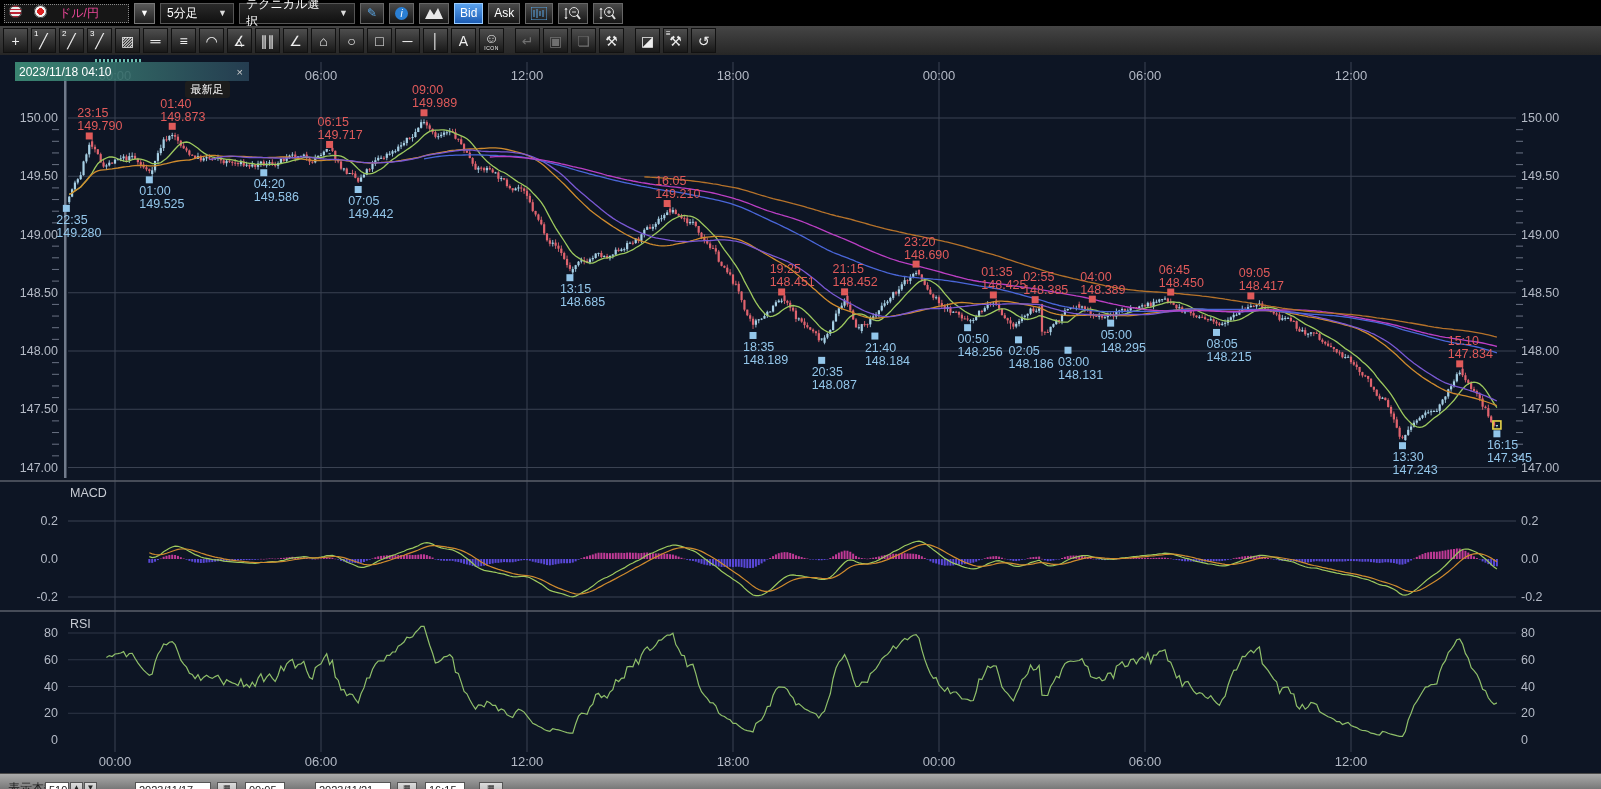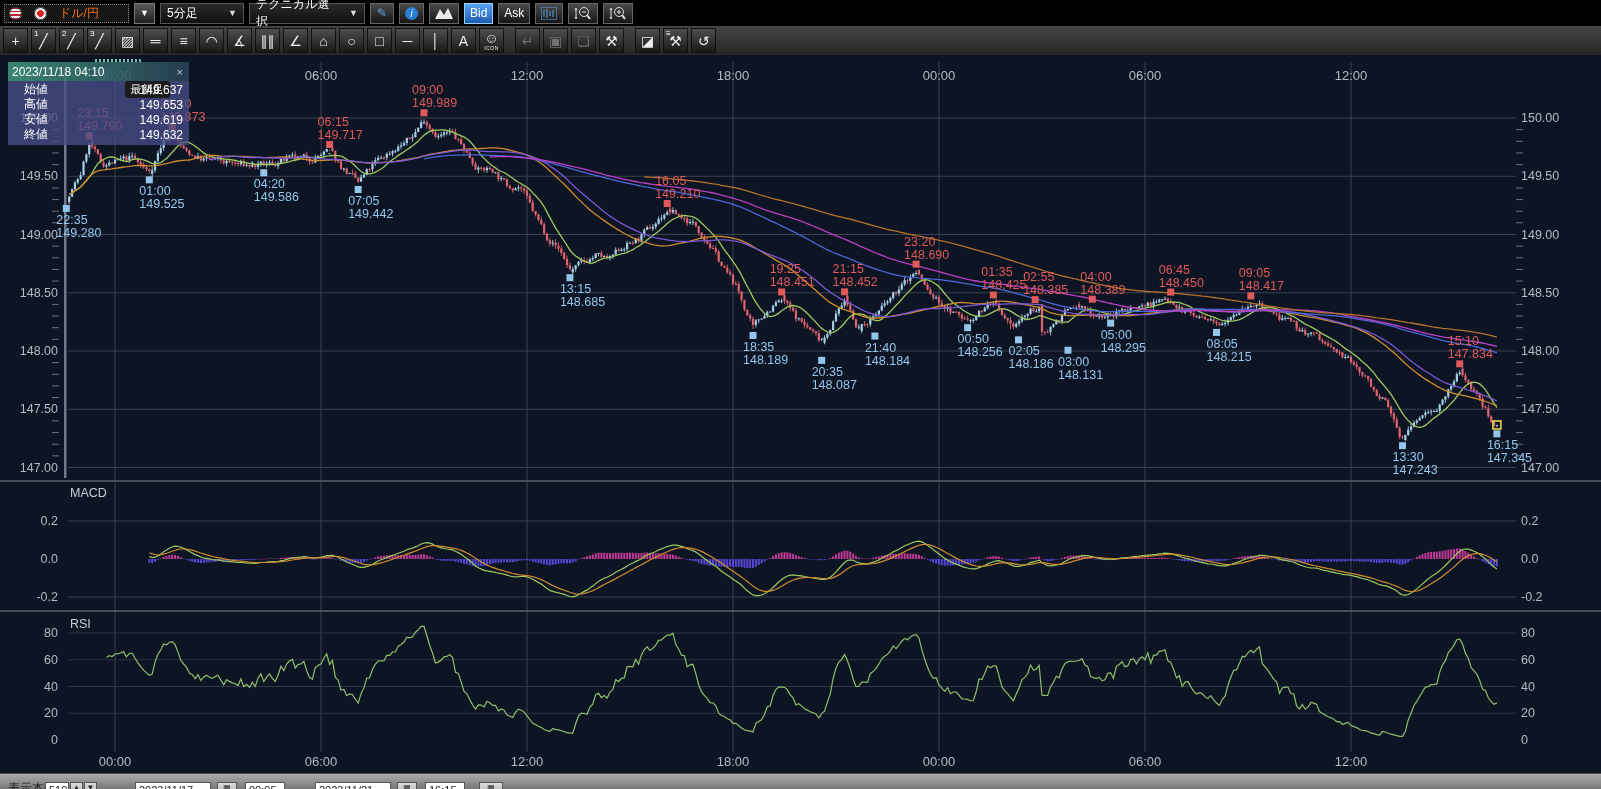--- a/index.html
+++ b/index.html
@@ -1,22 +1,22 @@
 <!DOCTYPE html>
 <html><head>
 <meta charset="utf-8">
 <style>
   html,body{margin:0;padding:0;background:#0d1524;}
   body{width:1601px;height:789px;position:relative;overflow:hidden;
        font-family:"Liberation Sans","DejaVu Sans",sans-serif;}
   
   #tb1{position:absolute;top:0;left:0;width:100%;height:26px;background:#000;
        display:flex;align-items:center;gap:5px;padding-left:4px;box-sizing:border-box;z-index:5;}
-  .pairbox{display:flex;align-items:center;gap:12px;border:1px dotted #888;background:#161616;
-       height:19px;width:125px;padding:0 4px;color:#f97316;font-size:12px;box-sizing:border-box;}
+  .pairbox{display:flex;gap:12px;border:1px dotted #888;background:#161616;
+       height:19px;width:125px;padding:0 4px;color:#ec4899;font-size:12px;box-sizing:border-box;}
   .flag{width:13px;height:13px;border-radius:50%;flex:0 0 auto;box-shadow:0 0 0 1px #333 inset;}
   .flag-us{background:linear-gradient(180deg,#b23 0 15%,#eee 15% 28%,#b23 28% 42%,#eee 42% 56%,#b23 56% 70%,#eee 70% 84%,#b23 84%);}
   .flag-jp{background:radial-gradient(circle at 50% 50%,#d22 0 36%,#f5f5f5 37%);}
   .ddbtn{width:21px;height:21px;background:linear-gradient(#5a5a5a,#1e1e1e);border:1px solid #777;
        color:#fff;font-size:9px;display:flex;align-items:center;justify-content:center;box-sizing:border-box;}
   .sel{height:21px;background:linear-gradient(#2a2a2a,#101010);border:1px solid #555;color:#fff;
        font-size:12px;display:flex;align-items:center;justify-content:space-between;
        padding:0 6px;box-sizing:border-box;}
   .sel .arr{font-size:9px;margin-left:10px;color:#ddd;}
   .tbtn{height:21px;min-width:24px;background:linear-gradient(#4a4a4a,#161616);border:1px solid #666;
@@ -28,21 +28,21 @@
   #tb2{position:absolute;top:26px;left:0;width:100%;height:29px;
        background:linear-gradient(#454545,#262626);display:flex;gap:3px;
        padding:2px 0 0 3px;box-sizing:border-box;z-index:5;}
   .t2btn{width:25px;height:25px;background:linear-gradient(#4e4e4e,#191919);border:1px solid #111;
        color:#eee;font-size:14px;display:flex;flex-direction:column;align-items:center;
        justify-content:center;position:relative;box-sizing:border-box;line-height:1;}
   .t2btn .badge{position:absolute;top:1px;left:2px;font-size:8px;color:#fff;}
   .t2btn .sub{font-size:5px;letter-spacing:.5px;margin-top:1px;}
   .t2btn.dim{color:#707070;}
   
-  #info{position:absolute;left:8px;top:62px;width:181px;z-index:6;font-size:12px;}
+  #info{position:absolute;left:15px;top:62px;width:234px;z-index:6;font-size:12px;}
   #info .ih{height:19px;display:flex;align-items:center;gap:5px;color:#fff;padding:0 4px;
        background:linear-gradient(90deg,rgba(62,142,120,.92),rgba(40,66,86,.88));}
   #info .dt{flex:1;font-size:12px;}
   #info .chip{background:#1c1c1c;border-radius:3px;padding:1px 6px;font-size:11px;color:#fff;margin-top:36px;}
   #info .ix{color:#ccc;font-size:11px;padding:0 2px;}
   #info .ib{background:rgba(72,78,136,.78);padding:1px 0 3px 0;}
   .irow{display:flex;height:15px;align-items:center;color:#fff;}
   .irow .l{padding-left:16px;width:64px;}
   .irow .v{flex:1;text-align:right;padding-right:6px;}
   
@@ -64,21 +64,21 @@
 </head>
 <body>
 
 <div id="tb1">
   <div class="pairbox">
     <span class="flag flag-us"></span>
     <span class="flag flag-jp"></span>
     <span>ドル/円</span>
   </div>
   <div class="ddbtn">▼</div>
-  <div class="sel" style="width:84px">
+  <div class="sel" style="width:74px">
     <span>5分足</span>
     <span class="arr">▼</span>
   </div>
   <div class="sel" style="width:116px">
     <span>テクニカル選択</span>
     <span class="arr">▼</span>
   </div>
   <div class="tbtn">
     <span class="icon-blue">✎</span>
   </div>
@@ -1929,38 +1929,20 @@
   </svg>
 
 <div id="tickstrip"></div>
 
 <div id="info">
   <div class="ih">
     <span class="dt">2023/11/18 04:10</span>
     <span class="chip">最新足</span>
     <span class="ix">×</span>
   </div>
-  <div class="ib">
-    <div class="irow">
-        <span class="l">始値</span>
-        <span class="v">149.637</span>
-      </div>
-    <div class="irow">
-        <span class="l">高値</span>
-        <span class="v">149.653</span>
-      </div>
-    <div class="irow">
-        <span class="l">安値</span>
-        <span class="v">149.619</span>
-      </div>
-    <div class="irow">
-        <span class="l">終値</span>
-        <span class="v">149.632</span>
-      </div>
-  </div>
 </div>
 
 <div id="bbar">
     <div class="bb-label" style="width: 34px; margin-left: 0px;">表示本数</div>
     <div class="bb-input" style="width: 24px; margin-left: 3px;">510</div>
     <div class="bb-btn" style="width: 13px; margin-left: 1px;">▲</div>
     <div class="bb-btn" style="width: 13px; margin-left: 1px;">▼</div>
     <div class="bb-input" style="width: 76px; margin-left: 38px;">2023/11/17</div>
     <div class="bb-btn" style="width: 20px; margin-left: 6px;">▦</div>
     <div class="bb-input" style="width: 40px; margin-left: 8px;">00:05</div>

